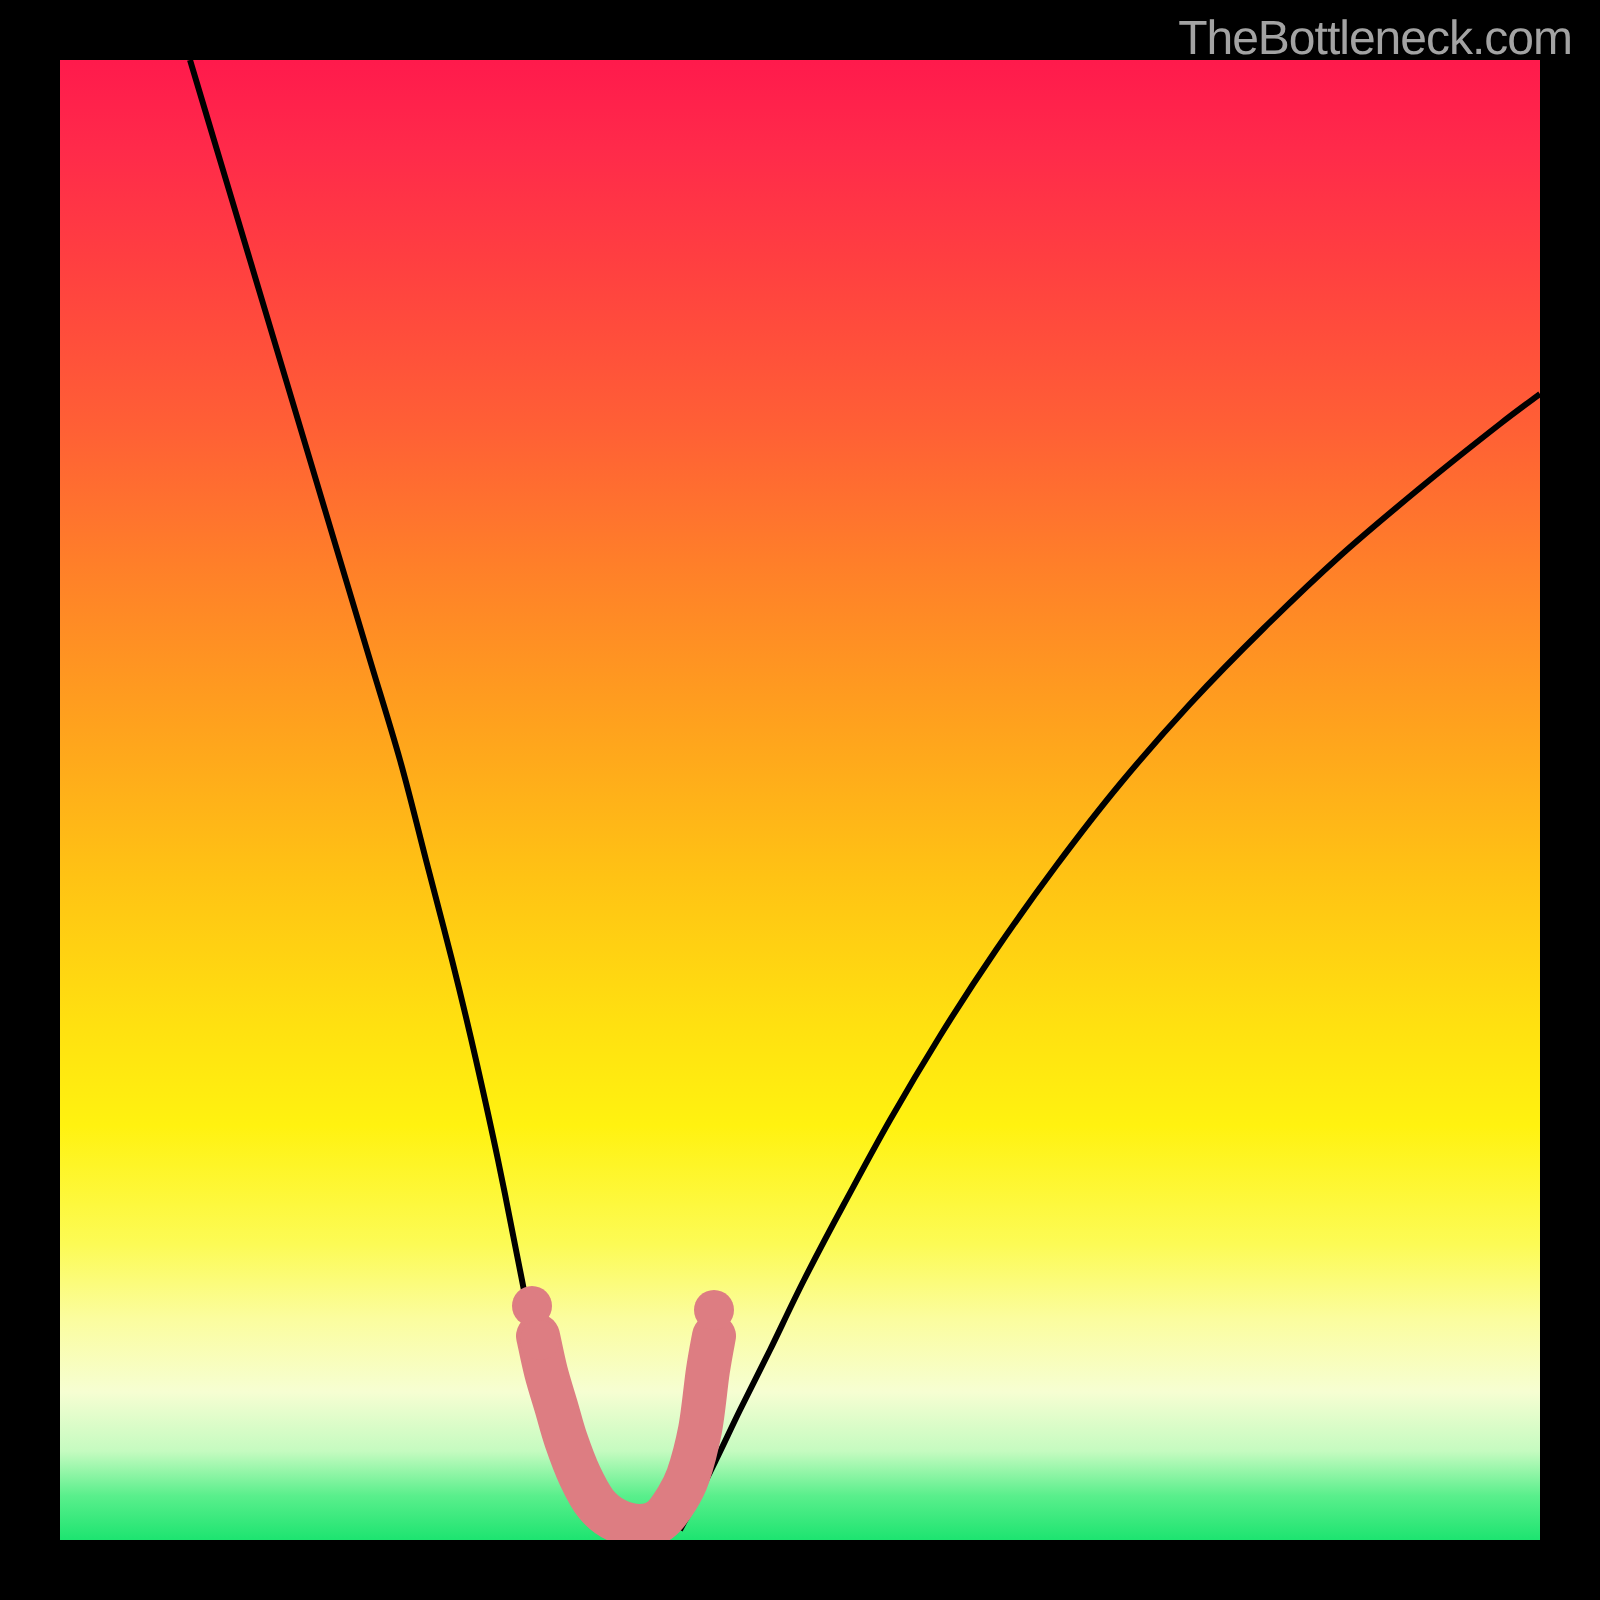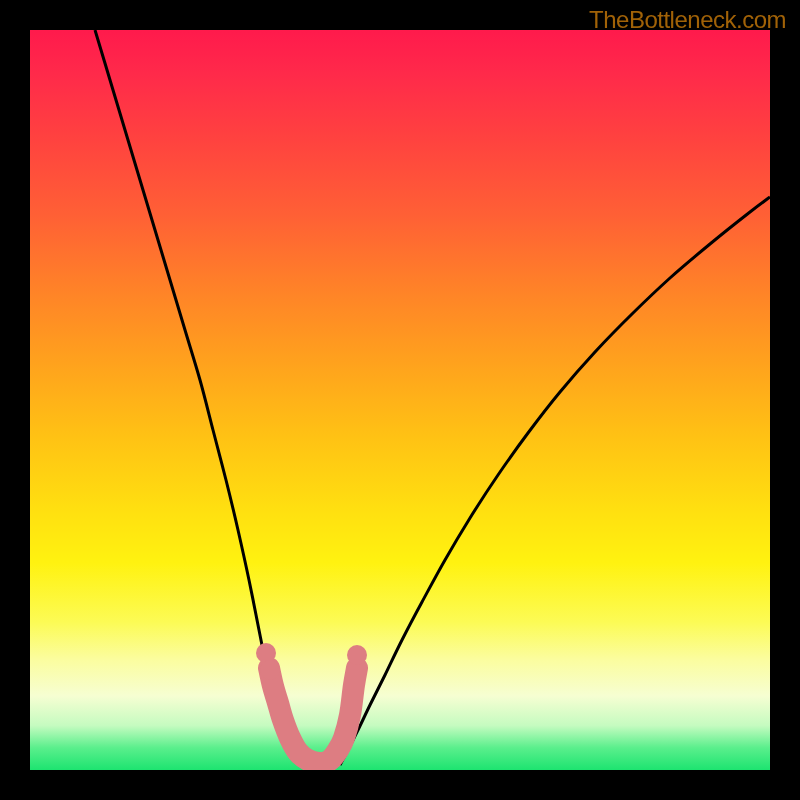--- a/index.html
+++ b/index.html
@@ -7,21 +7,21 @@
   .frame {
     position: relative;
     width: 800px;
     height: 800px;
     background: #000;
   }
   .watermark {
     position: absolute;
     top: 6px;
     right: 14px;
-    color: #a16207;
+    color: #a3a3a3;
     font-size: 24px;
     font-weight: 500;
     letter-spacing: -0.5px;
     z-index: 10;
   }
   .plot-area {
     position: absolute;
     left: 30px;
     top: 30px;
     width: 740px;

